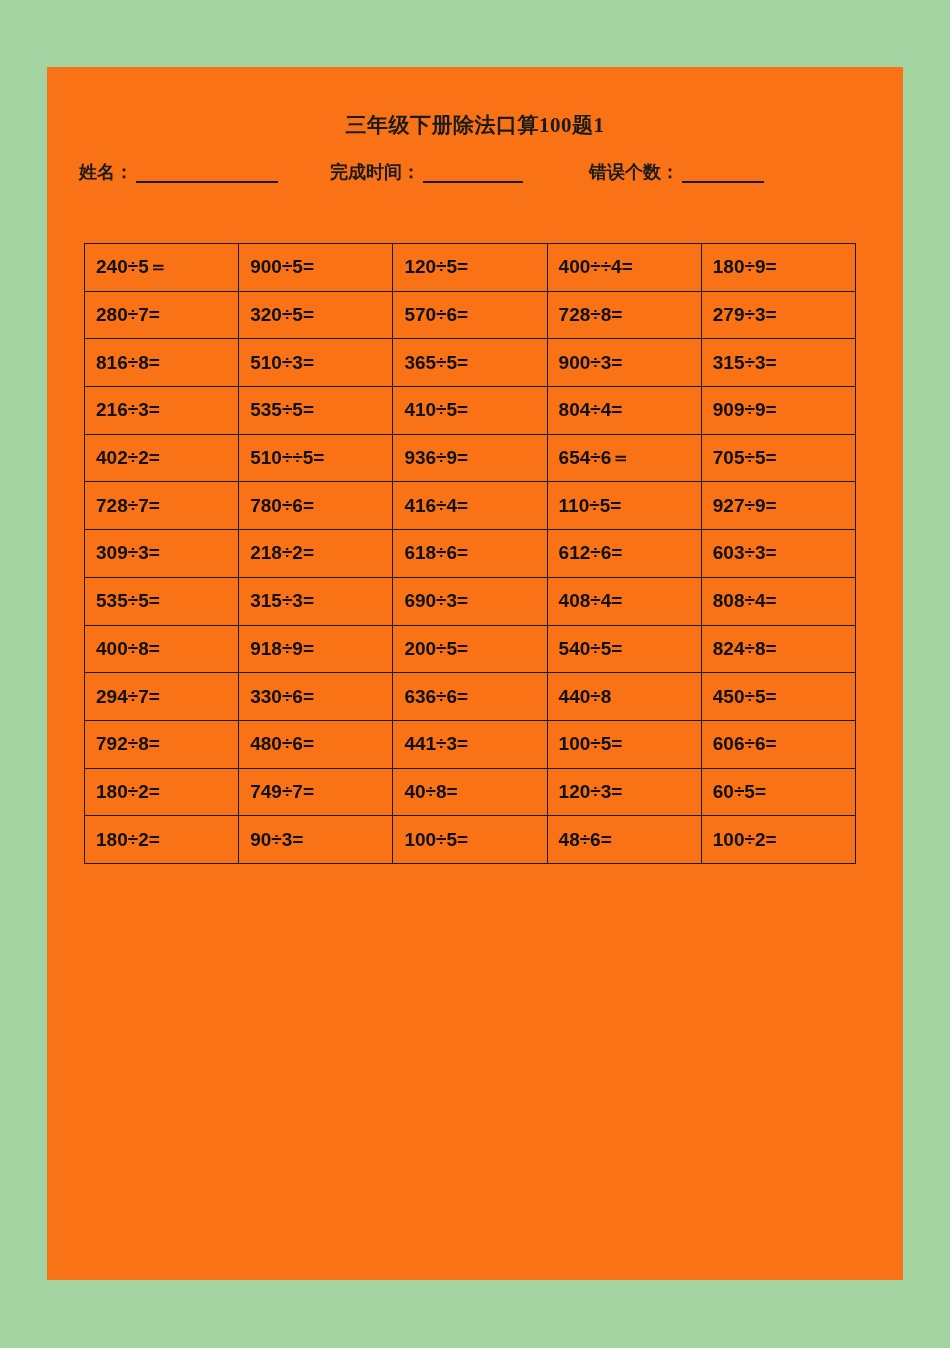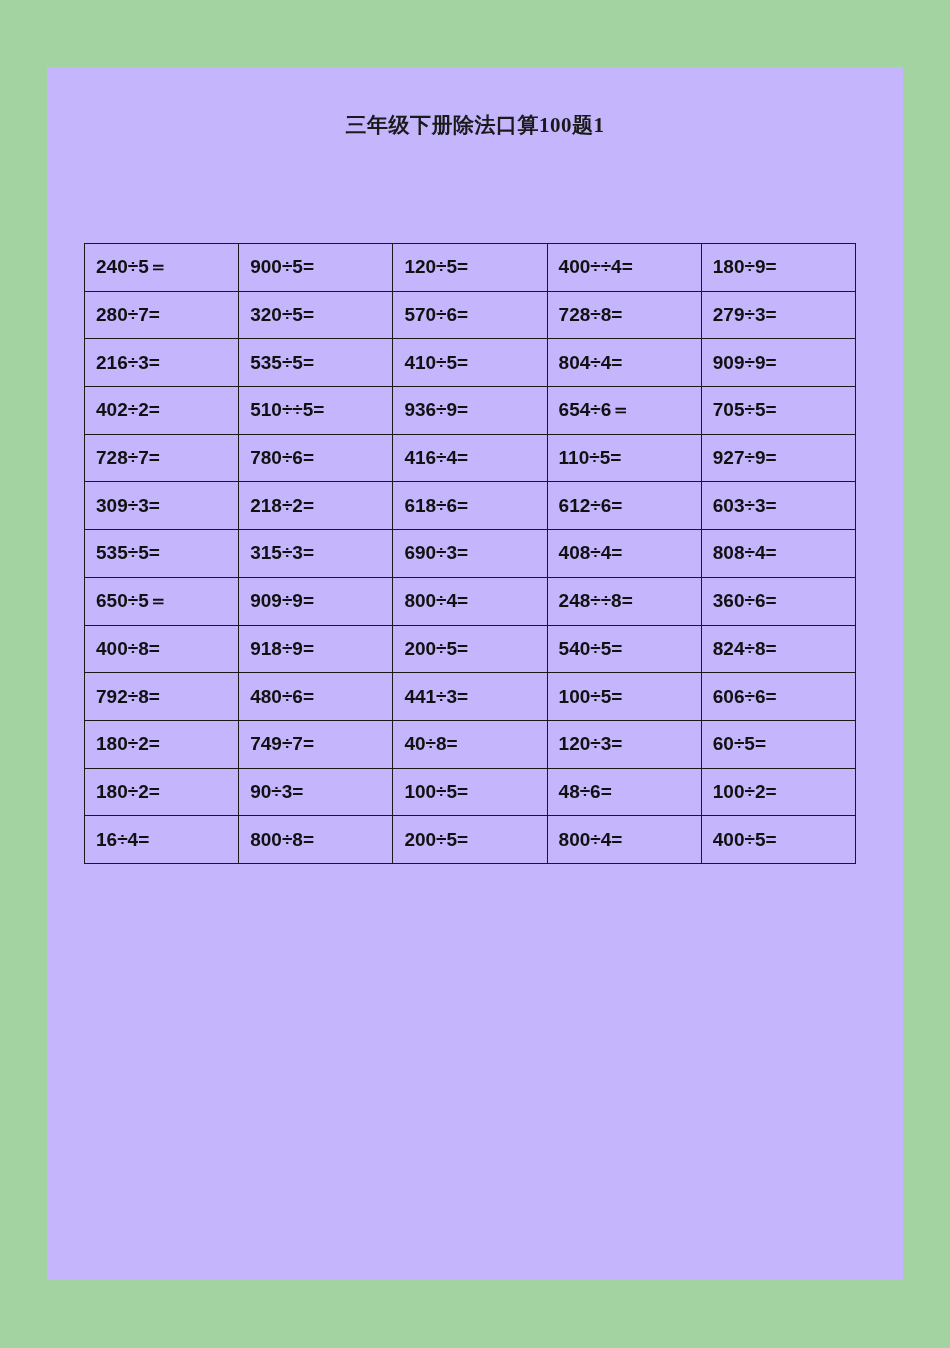--- a/index.html
+++ b/index.html
@@ -13,21 +13,21 @@
     font-family: "Liberation Sans", sans-serif;
     overflow: hidden;
   }
 
   .page-sheet {
     position: absolute;
     left: 47px;
     top: 67px;
     width: 856px;
     height: 1213px;
-    background: #c4b5fd;
+    background: #f97316;
   }
 
   .worksheet-title {
     text-align: center;
     font-family: "Liberation Serif", serif;
     font-size: 21px;
     font-weight: bold;
     color: #1a1a1a;
     margin-top: 44px;
     letter-spacing: 0.5px;
@@ -86,38 +86,61 @@
     overflow: hidden;
   }
 </style>
 </head>
 <body>
 
 <div class="page-sheet">
 
   <div class="worksheet-title">三年级下册除法口算100题1</div>
 
+  <div class="meta-row">
+    <div class="meta-field">
+      <span class="meta-label">姓名：</span>
+      <span class="meta-blank blank-name"></span>
+    </div>
+    <div class="meta-gap-1"></div>
+    <div class="meta-field">
+      <span class="meta-label">完成时间：</span>
+      <span class="meta-blank blank-time"></span>
+    </div>
+    <div class="meta-gap-2"></div>
+    <div class="meta-field">
+      <span class="meta-label">错误个数：</span>
+      <span class="meta-blank blank-errors"></span>
+    </div>
+  </div>
 
   <table class="problem-table">
     <tbody>
       <tr>
         <td>240÷5＝</td>
         <td>900÷5=</td>
         <td>120÷5=</td>
         <td>400÷÷4=</td>
         <td>180÷9=</td>
       </tr>
       <tr>
         <td>280÷7=</td>
         <td>320÷5=</td>
         <td>570÷6=</td>
         <td>728÷8=</td>
         <td>279÷3=</td>
       </tr>
       <tr>
+        <td>816÷8=</td>
+        <td>510÷3=</td>
+        <td>365÷5=</td>
+        <td>900÷3=</td>
+        <td>315÷3=</td>
+      </tr>
+      <tr>
         <td>216÷3=</td>
         <td>535÷5=</td>
         <td>410÷5=</td>
         <td>804÷4=</td>
         <td>909÷9=</td>
       </tr>
       <tr>
         <td>402÷2=</td>
         <td>510÷÷5=</td>
         <td>936÷9=</td>
@@ -139,57 +162,50 @@
         <td>603÷3=</td>
       </tr>
       <tr>
         <td>535÷5=</td>
         <td>315÷3=</td>
         <td>690÷3=</td>
         <td>408÷4=</td>
         <td>808÷4=</td>
       </tr>
       <tr>
-        <td>650÷5＝</td>
-        <td>909÷9=</td>
-        <td>800÷4=</td>
-        <td>248÷÷8=</td>
-        <td>360÷6=</td>
-      </tr>
-      <tr>
         <td>400÷8=</td>
         <td>918÷9=</td>
         <td>200÷5=</td>
         <td>540÷5=</td>
         <td>824÷8=</td>
       </tr>
       <tr>
+        <td>294÷7=</td>
+        <td>330÷6=</td>
+        <td>636÷6=</td>
+        <td>440÷8</td>
+        <td>450÷5=</td>
+      </tr>
+      <tr>
         <td>792÷8=</td>
         <td>480÷6=</td>
         <td>441÷3=</td>
         <td>100÷5=</td>
         <td>606÷6=</td>
       </tr>
       <tr>
         <td>180÷2=</td>
         <td>749÷7=</td>
         <td>40÷8=</td>
         <td>120÷3=</td>
         <td>60÷5=</td>
       </tr>
       <tr>
         <td>180÷2=</td>
         <td>90÷3=</td>
         <td>100÷5=</td>
         <td>48÷6=</td>
         <td>100÷2=</td>
       </tr>
-      <tr>
-        <td>16÷4=</td>
-        <td>800÷8=</td>
-        <td>200÷5=</td>
-        <td>800÷4=</td>
-        <td>400÷5=</td>
-      </tr>
     </tbody>
   </table>
 
 </div>
 
 </body></html>

